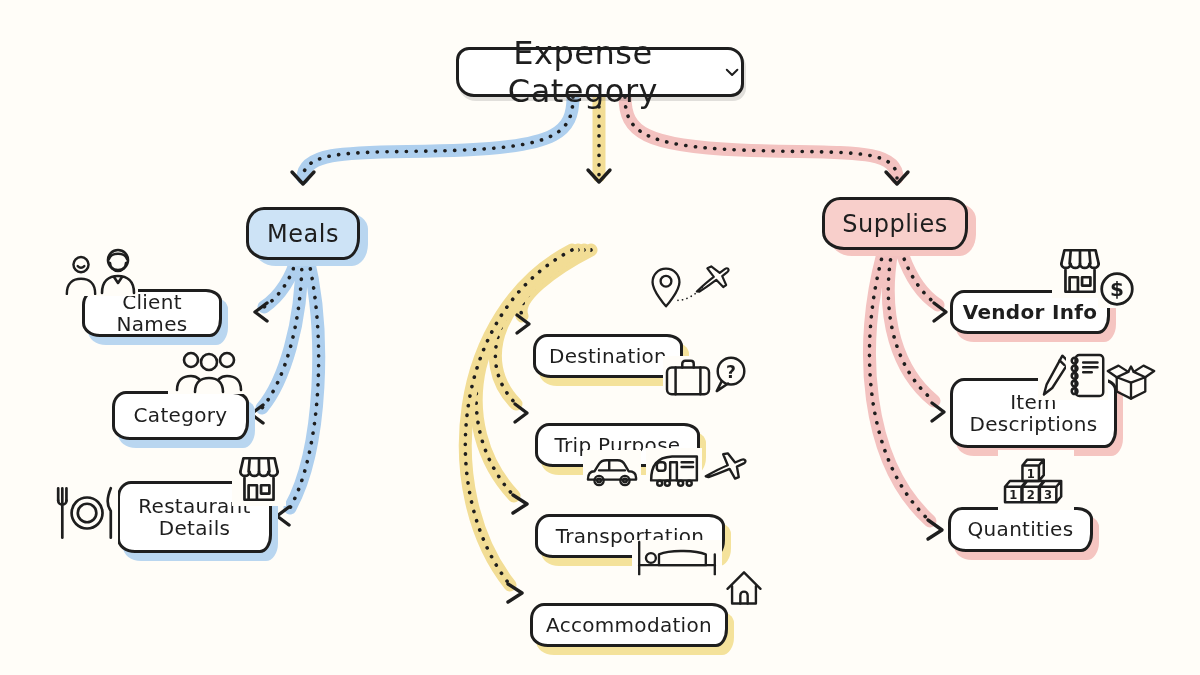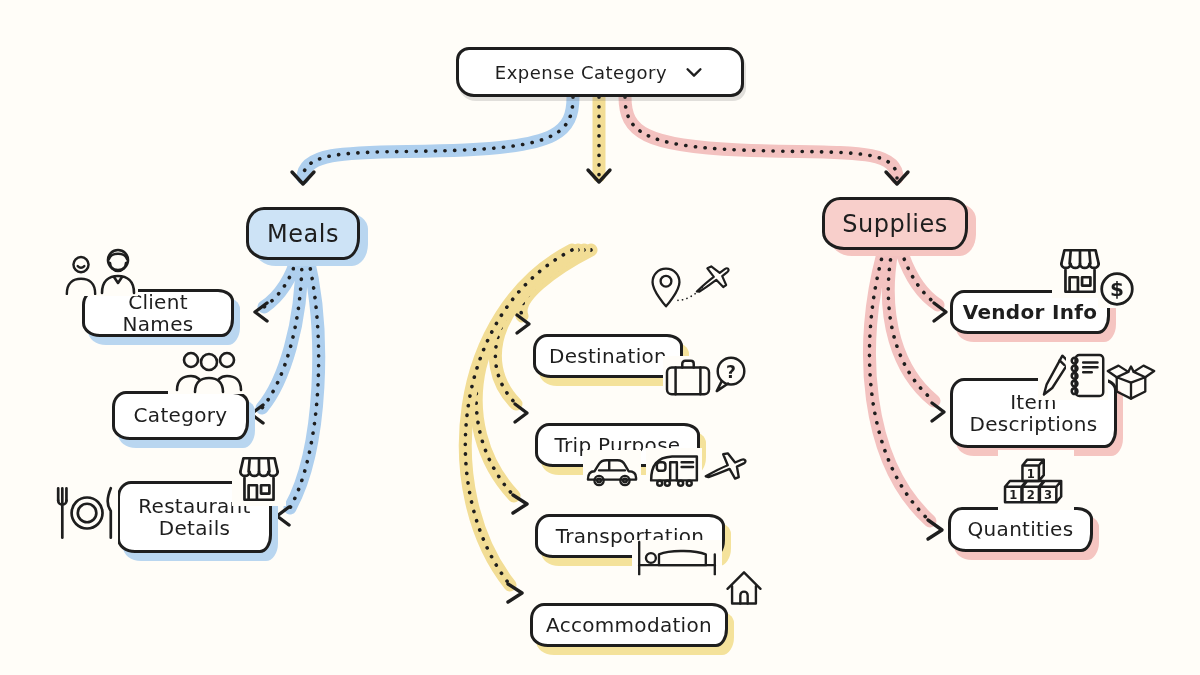--- a/index.html
+++ b/index.html
@@ -16,21 +16,21 @@
   .meals .band{stroke:var(--meals-band,#aecfee);}
   .travel .band{stroke:var(--travel-band,#f2dd95);}
   .supplies .band{stroke:var(--supplies-band,#f3c2c0);}
   
   .box{
     position:absolute;box-sizing:border-box;border:3px solid var(--ink,#1e1e1e);
     background:#fff;display:flex;align-items:center;justify-content:center;
     text-align:center;cursor:default;
   }
   .root-box{
-    border-radius:13px 16px 13px 18px;font-size:18px;letter-spacing:.5px;gap:16px;
+    border-radius:13px 16px 13px 18px;font-size:32px;letter-spacing:.5px;gap:16px;
     box-shadow:2px 4px 0 rgba(90,90,90,.18);
   }
   .pill{
     font-size:24px;letter-spacing:.5px;
     border-radius:18px 20px 16px 22px / 20px 16px 22px 18px;
   }
   .pill.meals-node{background:var(--meals-fill,#cde3f6);box-shadow:8px 6px 0 var(--meals-shadow,#b9d6f0);margin-top:10px;}
   .pill.travel-node{background:var(--travel-fill,#f9eaa4);box-shadow:8px 6px 0 var(--travel-shadow,#f4e29b);}
   .pill.supplies-node{background:var(--supplies-fill,#f8cfcb);box-shadow:8px 6px 0 var(--supplies-shadow,#f5c5c1);}
   .child{
@@ -297,21 +297,21 @@
       </svg>
   </div>
 
   <div class="box pill meals-node" style="left:246px;top:197px;width:114px;height:53px;">
     <span>Meals</span>
   </div>
   <div class="box pill supplies-node" style="left:822px;top:197px;width:146px;height:53px;">
     <span>Supplies</span>
   </div>
 
-  <div class="box child meals-node" style="left:82px;top:289px;width:152px;height:48px;">
+  <div class="box child meals-node" style="left:82px;top:289px;width:140px;height:48px;">
     <span>Client Names</span>
   </div>
   <div class="box child meals-node" style="left:112px;top:391px;width:137px;height:49px;">
     <span>Category</span>
   </div>
   <div class="box child meals-node" style="left:117px;top:481px;width:155px;height:72px;">
     <span>Restaurant Details</span>
   </div>
 
   <div class="box child travel-node" style="left:533px;top:302px;width:150px;height:44px;">

